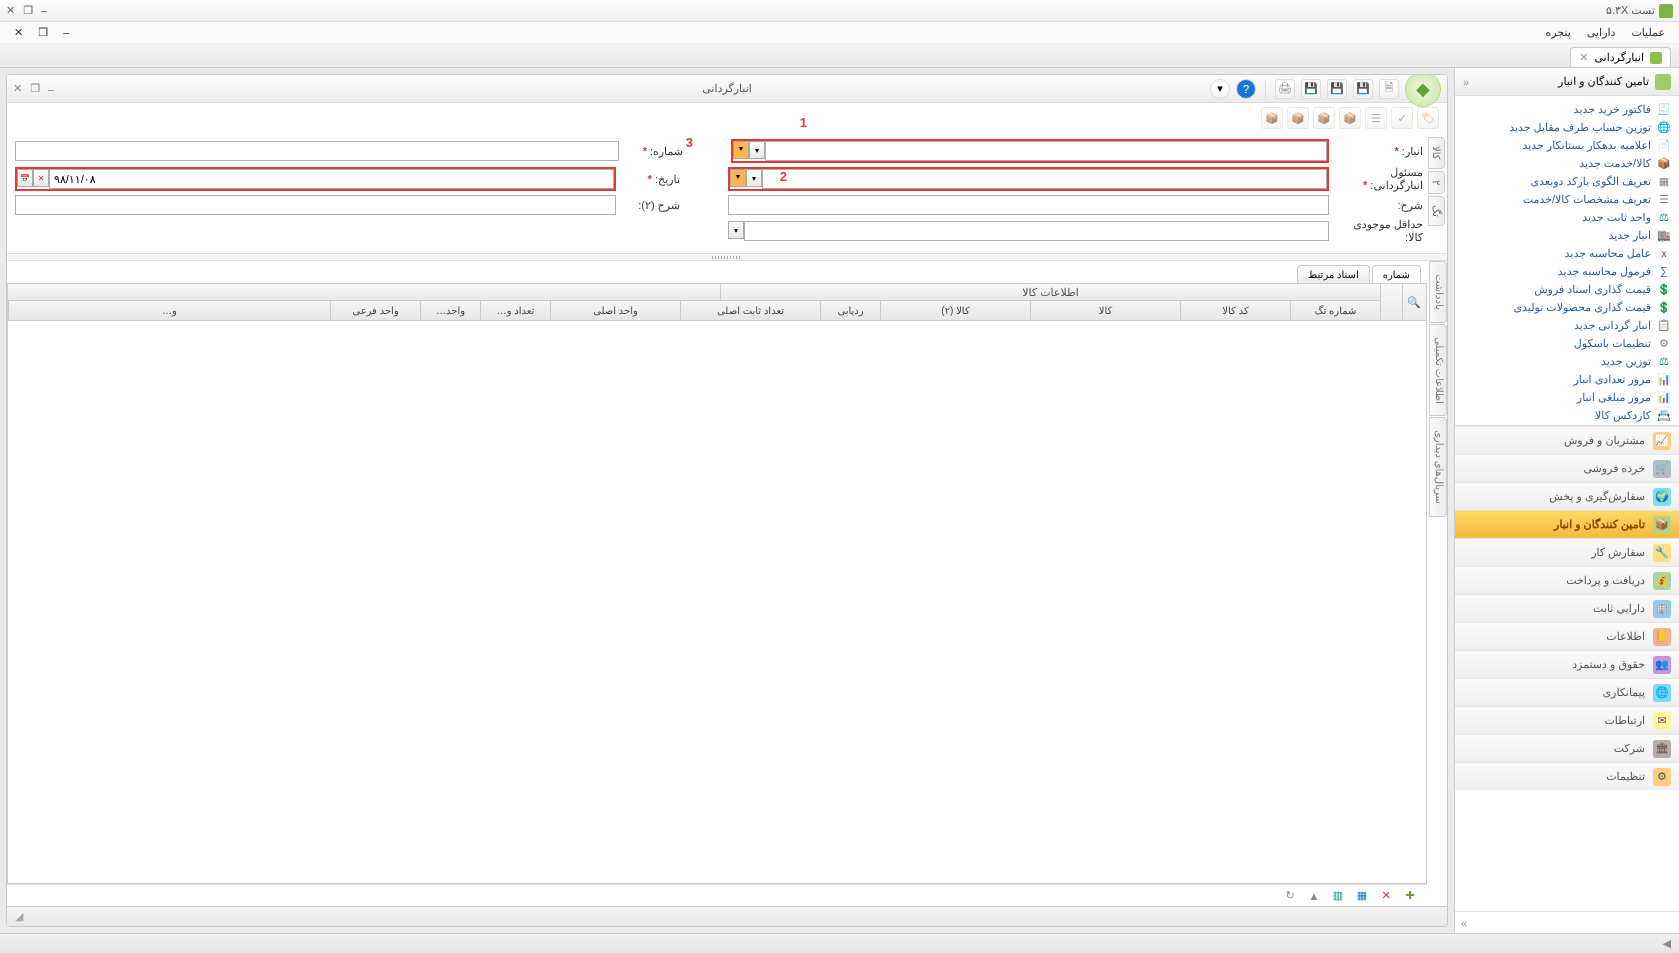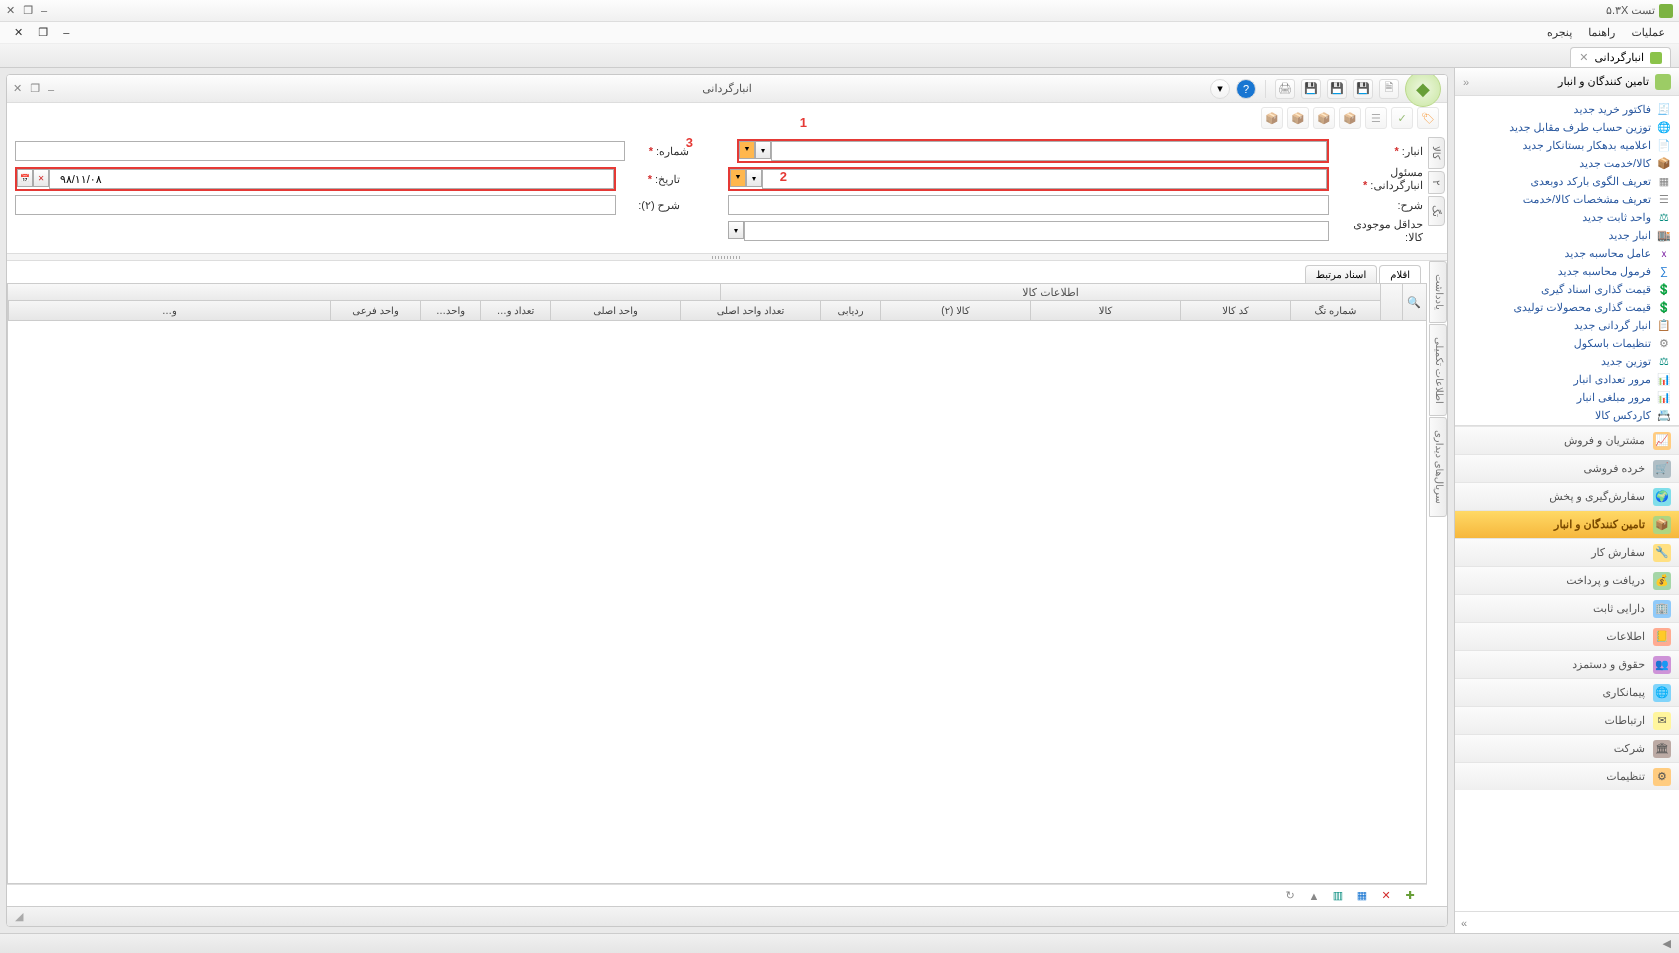--- a/index.html
+++ b/index.html
@@ -54,21 +54,21 @@
 .tb-sep { width:1px; height:18px; background:#ddd; margin:0 3px; }
 
 .doc-action-row { height:30px; display:flex; align-items:center; gap:4px; padding:0 8px; justify-content:flex-start; }
 .act-btn { width:22px; height:22px; border:1px solid #ddd; border-radius:3px; background:linear-gradient(#fff,#f1f1f1); cursor:pointer; opacity:0.7; display:inline-flex; align-items:center; justify-content:center; }
 
 
 .form-wrap { position:relative; padding: 6px 24px 6px 8px; }
 .form-row { display:flex; align-items:center; margin-bottom:3px; gap:4px; }
 .form-label { width:90px; text-align:right; color:#333; padding-left:4px; }
 .form-label .req { color:#d32f2f; font-weight:bold; margin-right:3px; }
-.form-input { flex:1; height:20px; border:1px solid #b0b0b0; background:#fff; padding:0 10px; }
+.form-input { flex:1; height:20px; border:1px solid #b0b0b0; background:#fff; padding:0 4px; }
 .form-dd-btn { width:16px; height:18px; border:1px solid #aaa; background:linear-gradient(#fff,#e8e8e8); cursor:pointer; display:inline-flex; align-items:center; justify-content:center; font-size:8px; }
 .callout-num { position:absolute; color:#e53935; font-size:13px; font-weight:bold; }
 
 .side-tabs { position:absolute; right:2px; top:4px; display:flex; flex-direction:column; gap:2px; }
 .side-tab { writing-mode: vertical-rl; background:linear-gradient(90deg,#fafafa,#ececec); border:1px solid #ccc; border-radius:0 4px 4px 0; padding:8px 2px; font-size:10px; color:#666; cursor:pointer; }
 
 .splitter { height:8px; background:#f4f4f4; border-top:1px solid #ddd; border-bottom:1px solid #ddd; display:flex; align-items:center; justify-content:center; }
 .splitter .grip { width:30px; height:3px; background:repeating-linear-gradient(90deg,#aaa,#aaa 1px,transparent 1px,transparent 3px); }
 
 
@@ -105,21 +105,21 @@
   </div>
   <div class="win-controls">
     <span>–</span>
     <span>❐</span>
     <span>✕</span>
   </div>
 </div>
 
 <div class="menu-bar">
   <span>عملیات</span>
-  <span>راهنما</span>
+  <span>دارایی</span>
   <span>پنجره</span>
   <div style="flex:1"></div>
   <div class="win-controls">
     <span>–</span>
     <span>❐</span>
     <span>✕</span>
   </div>
 </div>
 
 <div class="doc-tab-strip">
@@ -174,21 +174,21 @@
       <div class="nav-tree-item">
           <span class="ic ic-purple">ｘ</span>
           <span>عامل محاسبه جدید</span>
         </div>
       <div class="nav-tree-item">
           <span class="ic ic-blue">∑</span>
           <span>فرمول محاسبه جدید</span>
         </div>
       <div class="nav-tree-item">
           <span class="ic ic-orange">💲</span>
-          <span>قیمت گذاری اسناد گیری</span>
+          <span>قیمت گذاری اسناد فروش</span>
         </div>
       <div class="nav-tree-item">
           <span class="ic ic-orange">💲</span>
           <span>قیمت گذاری محصولات تولیدی</span>
         </div>
       <div class="nav-tree-item">
           <span class="ic ic-green">📋</span>
           <span>انبار گردانی جدید</span>
         </div>
       <div class="nav-tree-item">
@@ -397,38 +397,38 @@
         </div>
 
       <div class="grid-wrap">
         <div class="grid-side-tabs">
           <div class="gst">یادداشت</div>
           <div class="gst">اطلاعات تکمیلی</div>
           <div class="gst">سریال‌های دیداری</div>
         </div>
 
         <div class="grid-tabs">
-          <div class="grid-tab active">اقلام</div>
+          <div class="grid-tab active">شماره</div>
           <div class="grid-tab">اسناد مرتبط</div>
         </div>
 
         <div style="display:flex;">
           <div style="width:24px;height:38px;border:1px solid #ccc;border-left:none;display:flex;align-items:center;justify-content:center;background:linear-gradient(#f8f8f8,#eaeaea);">🔍</div>
           <div style="width:22px;height:38px;border:1px solid #ccc;border-left:none;background:linear-gradient(#f8f8f8,#eaeaea);"></div>
           <div style="flex:1;display:flex;flex-direction:column;">
             <div class="grid-header-group">
               <div class="ghg-cell" style="flex:0 0 660px;">اطلاعات کالا</div>
             </div>
             <div class="grid-header">
               <div class="gh-cell" style="flex:0 0 90px;">شماره تگ</div>
               <div class="gh-cell" style="flex:0 0 110px;">کد کالا</div>
               <div class="gh-cell" style="flex:0 0 150px;">کالا</div>
               <div class="gh-cell" style="flex:0 0 150px;">کالا (۲)</div>
               <div class="gh-cell" style="flex:0 0 60px;">ردیابی</div>
-              <div class="gh-cell" style="flex:0 0 140px;">تعداد واحد اصلی</div>
+              <div class="gh-cell" style="flex:0 0 140px;">تعداد ثابت اصلی</div>
               <div class="gh-cell" style="flex:0 0 130px;">واحد اصلی</div>
               <div class="gh-cell" style="flex:0 0 70px;">تعداد و…</div>
               <div class="gh-cell" style="flex:0 0 60px;">واحد…</div>
               <div class="gh-cell" style="flex:0 0 90px;">واحد فرعی</div>
               <div class="gh-cell" style="flex:1;">و…</div>
             </div>
           </div>
         </div>
         <div class="grid-body"></div>
 

